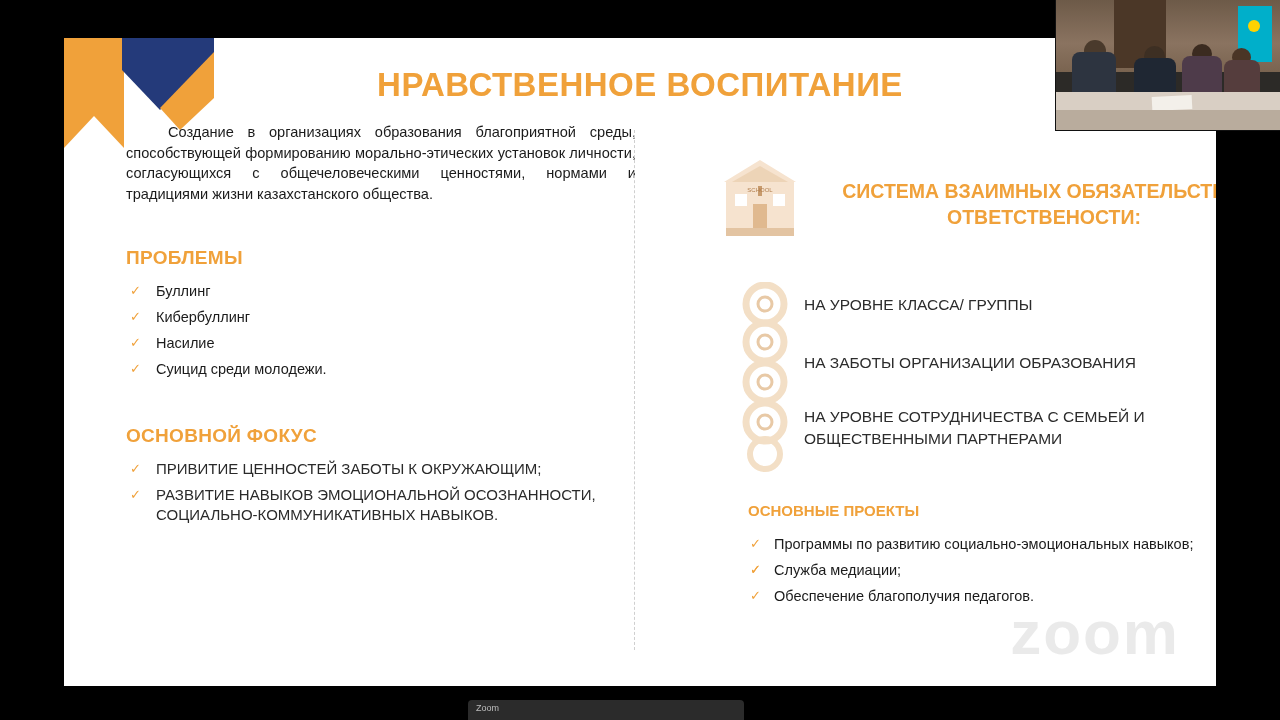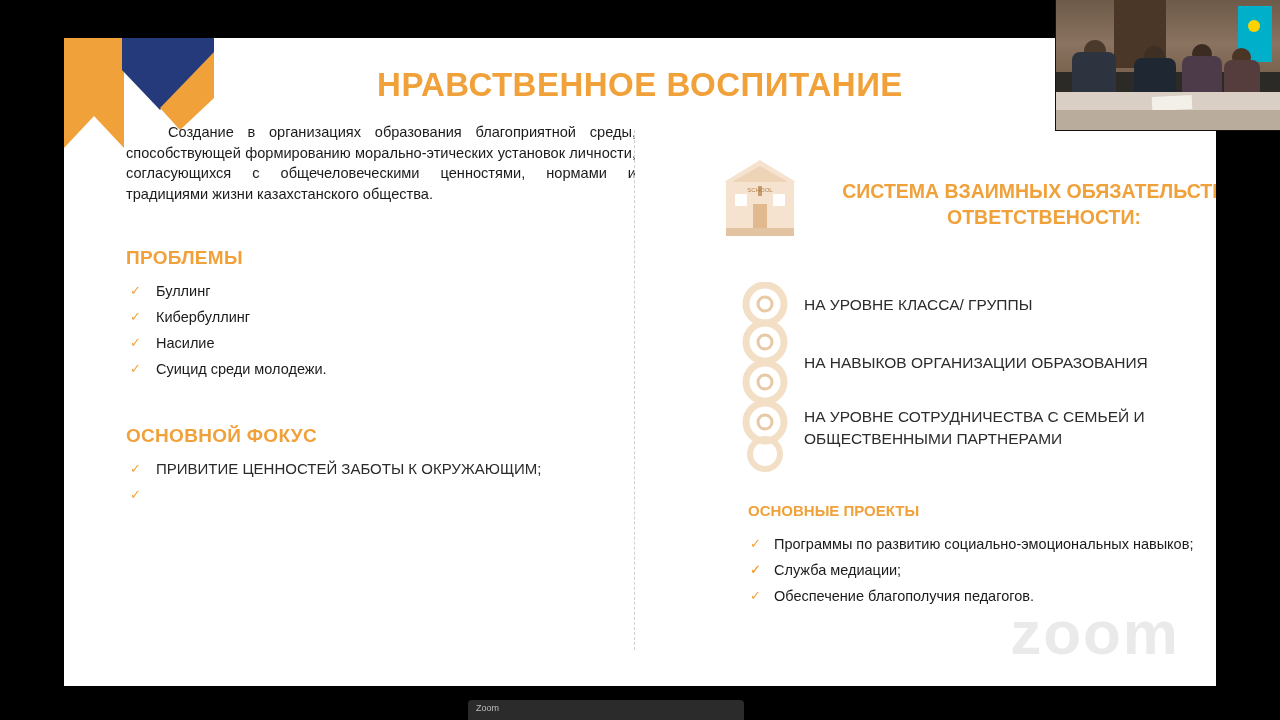--- a/index.html
+++ b/index.html
@@ -324,21 +324,21 @@
         <ul class="check-list">
           <li><span class="tick">✓</span><span>Буллинг</span></li>
           <li><span class="tick">✓</span><span>Кибербуллинг</span></li>
           <li><span class="tick">✓</span><span>Насилие</span></li>
           <li><span class="tick">✓</span><span>Суицид среди молодежи.</span></li>
         </ul>
 
         <div class="heading-orange h-focus">ОСНОВНОЙ ФОКУС</div>
         <ul class="check-list upper">
           <li><span class="tick">✓</span><span>ПРИВИТИЕ ЦЕННОСТЕЙ ЗАБОТЫ К ОКРУЖАЮЩИМ;</span></li>
-          <li><span class="tick">✓</span></li>
+          <li><span class="tick">✓</span><span>РАЗВИТИЕ НАВЫКОВ ЭМОЦИОНАЛЬНОЙ ОСОЗНАННОСТИ, СОЦИАЛЬНО-КОММУНИКАТИВНЫХ НАВЫКОВ.</span></li>
         </ul>
       </div>
 
       <div class="divider"></div>
 
       <div class="col-right">
 
         <div class="sys-header">
           <svg class="school-icon" viewBox="0 0 80 82">
             <polygon points="40,2 76,24 4,24" fill="#f6e3cf"></polygon>
@@ -360,21 +360,21 @@
             <circle cx="25" cy="22" r="7" fill="none" stroke="#e8c9a6" stroke-width="3"></circle>
             <circle cx="25" cy="60" r="19" fill="none" stroke="#f3dfc6" stroke-width="7"></circle>
             <circle cx="25" cy="60" r="7" fill="none" stroke="#e8c9a6" stroke-width="3"></circle>
             <circle cx="25" cy="100" r="19" fill="none" stroke="#f3dfc6" stroke-width="7"></circle>
             <circle cx="25" cy="100" r="7" fill="none" stroke="#e8c9a6" stroke-width="3"></circle>
             <circle cx="25" cy="140" r="19" fill="none" stroke="#f3dfc6" stroke-width="7"></circle>
             <circle cx="25" cy="140" r="7" fill="none" stroke="#e8c9a6" stroke-width="3"></circle>
             <circle cx="25" cy="172" r="15" fill="none" stroke="#f3dfc6" stroke-width="6"></circle>
           </svg>
           <div class="level-item level-1">НА УРОВНЕ КЛАССА/ ГРУППЫ</div>
-          <div class="level-item level-2">НА НАВЫКОВ ОРГАНИЗАЦИИ ОБРАЗОВАНИЯ</div>
+          <div class="level-item level-2">НА ЗАБОТЫ ОРГАНИЗАЦИИ ОБРАЗОВАНИЯ</div>
           <div class="level-item level-3">НА УРОВНЕ СОТРУДНИЧЕСТВА С СЕМЬЕЙ И ОБЩЕСТВЕННЫМИ ПАРТНЕРАМИ</div>
         </div>
 
         <div class="h-projects">ОСНОВНЫЕ ПРОЕКТЫ</div>
         <ul class="projects">
           <li><span class="tick">✓</span><span>Программы по развитию социально-эмоциональных навыков;</span></li>
           <li><span class="tick">✓</span></li>
           <li><span class="tick">✓</span><span>Служба медиации;</span></li>
           <li><span class="tick">✓</span><span>Обеспечение благополучия педагогов.</span></li>
         </ul>

